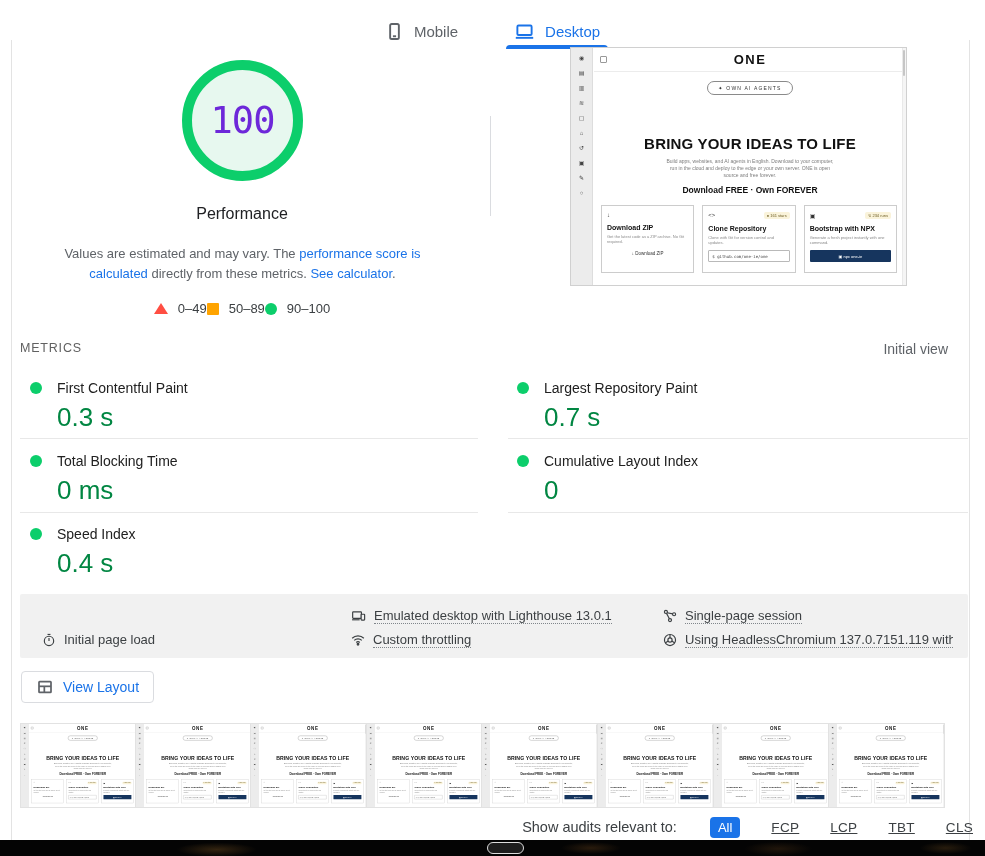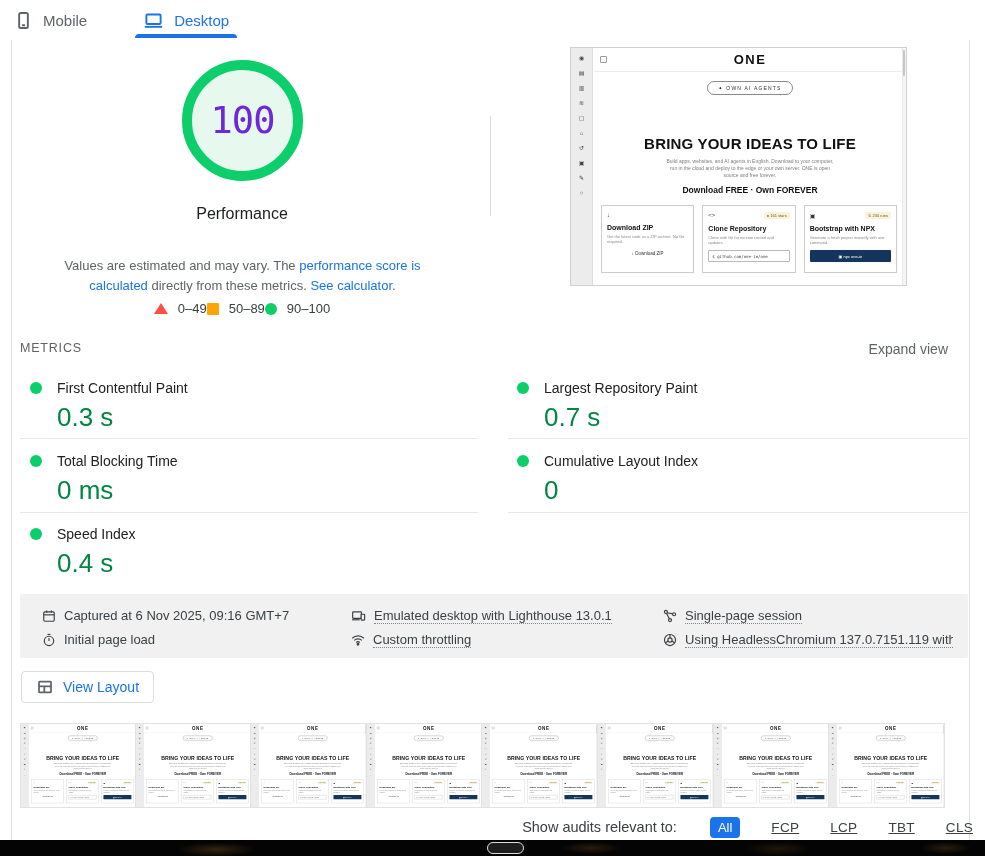--- a/index.html
+++ b/index.html
@@ -1,35 +1,35 @@
 <!DOCTYPE html>
 <html><head>
 <meta charset="utf-8">
 <style>
   * { margin:0; padding:0; box-sizing:border-box; }
   html,body { width:985px; height:856px; background:#fff; font-family:"Liberation Sans",sans-serif; }
   .page { position:relative; width:985px; height:856px; overflow:hidden; background:#fff; }
 
   
-  .tabbar { position:absolute; left:0; top:0; width:100%; height:40px; display:flex; }
+  .tabbar { position:absolute; left:0; top:11px; width:100%; height:40px; display:flex; justify-content:center; }
   .tabs { display:flex; gap:28px; }
   .tab { position:relative; display:flex; align-items:center; gap:10px; padding:0 14px; height:40px; cursor:pointer; font-size:15px; color:#5f6368; }
   .tab.active { color:#1a73e8; }
   .tab .underline { position:absolute; left:6px; right:6px; bottom:2px; height:4px; border-radius:4px 4px 0 0; background:#1a73e8; }
   .tab svg { display:block; }
 
   
   .vborder { position:absolute; top:40px; width:1px; height:800px; background:#e3e3e3; }
 
   
   .gauge { position:absolute; left:182px; top:60px; width:121px; height:121px; border:10px solid #0cce6b; border-radius:50%; background:#e7f8ef; display:flex; align-items:center; justify-content:center; }
   .gauge-score { font-family:"DejaVu Sans Mono",monospace; font-size:37px; color:#6d28d9; letter-spacing:-1px; }
   .perf-title { position:absolute; left:92px; top:205px; width:300px; text-align:center; font-size:16px; color:#202124; }
 
-  .disclaimer { position:absolute; left:60px; top:256px; width:365px; text-align:center; font-size:13px; line-height:20px; color:#5f6368; }
+  .disclaimer { position:absolute; left:60px; top:244px; width:365px; text-align:center; font-size:13px; line-height:20px; color:#5f6368; }
   .disclaimer a { color:#1a73e8; text-decoration:none; cursor:pointer; }
 
   .legend { position:absolute; left:92px; top:301px; width:300px; display:flex; justify-content:center; align-items:center; font-size:13px; color:#3c4043; }
   .legend-item { display:flex; align-items:center; gap:10px; }
   .tri { width:0; height:0; border-left:7px solid transparent; border-right:7px solid transparent; border-bottom:11px solid #ff4e42; }
   .sq { width:12px; height:12px; background:#ffa400; border-radius:1px; }
   .dot { width:12px; height:12px; background:#0cce6b; border-radius:50%; }
 
   .score-divider { position:absolute; left:490px; top:116px; width:1px; height:100px; background:#dadce0; }
 
@@ -207,21 +207,21 @@
           </div>
         </div>
       </div>
       <div class="thumb-scroll">
           <i></i>
         </div>
     </div>
   </div>
 
   <div class="metrics-head-title">METRICS</div>
-  <div class="expand-view">Expand view</div>
+  <div class="expand-view">Initial view</div>
 
   <div class="metric" style="left:30px; top:380px">
     <i class="mdot"></i>
     <span class="mlabel">First Contentful Paint</span>
     <span class="mvalue">0.3 s</span>
   </div>
   <div class="metric" style="left:517px; top:380px">
     <i class="mdot"></i>
     <span class="mlabel">Largest Repository Paint</span>
     <span class="mvalue">0.7 s</span>
@@ -242,29 +242,20 @@
   <div class="hdiv" style="left:20px; top:512px; width:458px"></div>
   <div class="hdiv" style="left:508px; top:512px; width:460px"></div>
 
   <div class="metric" style="left:30px; top:526px">
     <i class="mdot"></i>
     <span class="mlabel">Speed Index</span>
     <span class="mvalue">0.4 s</span>
   </div>
 
   <div class="infobar">
-    <div class="info-item" style="left:22px; top:14px">
-      <svg width="14" height="14" viewBox="0 0 24 24" fill="none" stroke="currentColor" stroke-width="2">
-          <rect x="3" y="5" width="18" height="16" rx="2"></rect>
-          <line x1="3" y1="10" x2="21" y2="10"></line>
-          <line x1="8" y1="2.5" x2="8" y2="6.5"></line>
-          <line x1="16" y1="2.5" x2="16" y2="6.5"></line>
-        </svg>
-      <span>Captured at 6 Nov 2025, 09:16 GMT+7</span>
-    </div>
     <div class="info-item" style="left:22px; top:38px">
       <svg width="14" height="14" viewBox="0 0 24 24" fill="none" stroke="currentColor" stroke-width="2">
           <circle cx="12" cy="13.5" r="8"></circle>
           <line x1="12" y1="13.5" x2="12" y2="8.5"></line>
           <line x1="9.5" y1="2.5" x2="14.5" y2="2.5"></line>
         </svg>
       <span>Initial page load</span>
     </div>
     <div class="info-item" style="left:331px; top:14px">
       <svg width="15" height="14" viewBox="0 0 24 24" fill="none" stroke="currentColor" stroke-width="2">

